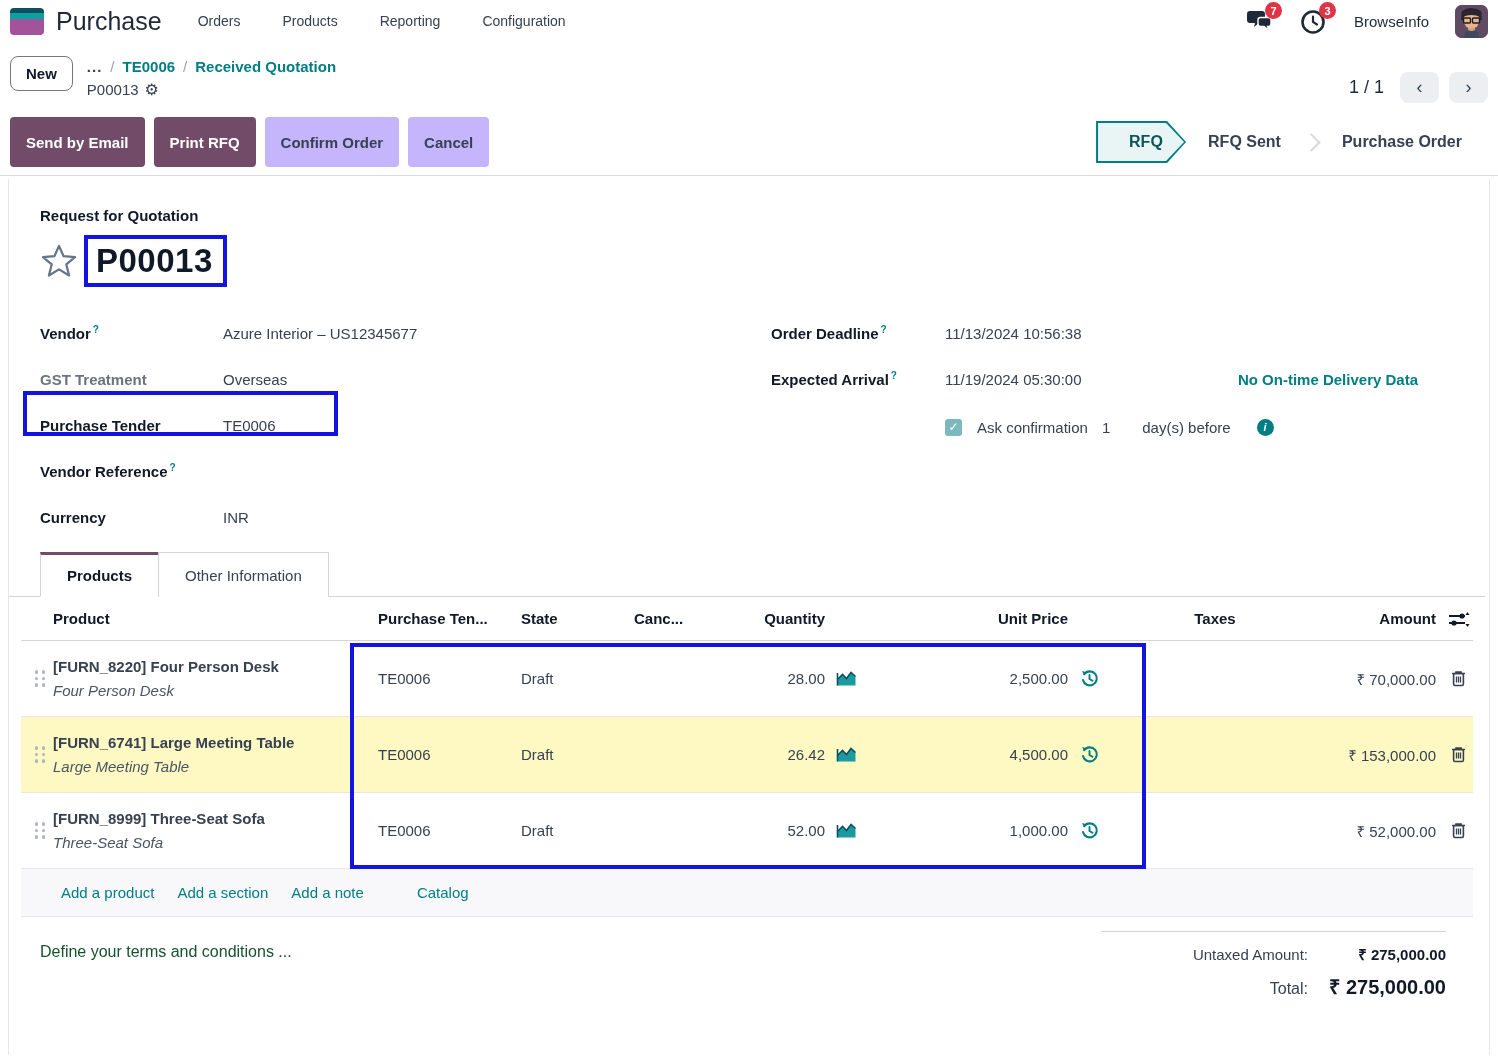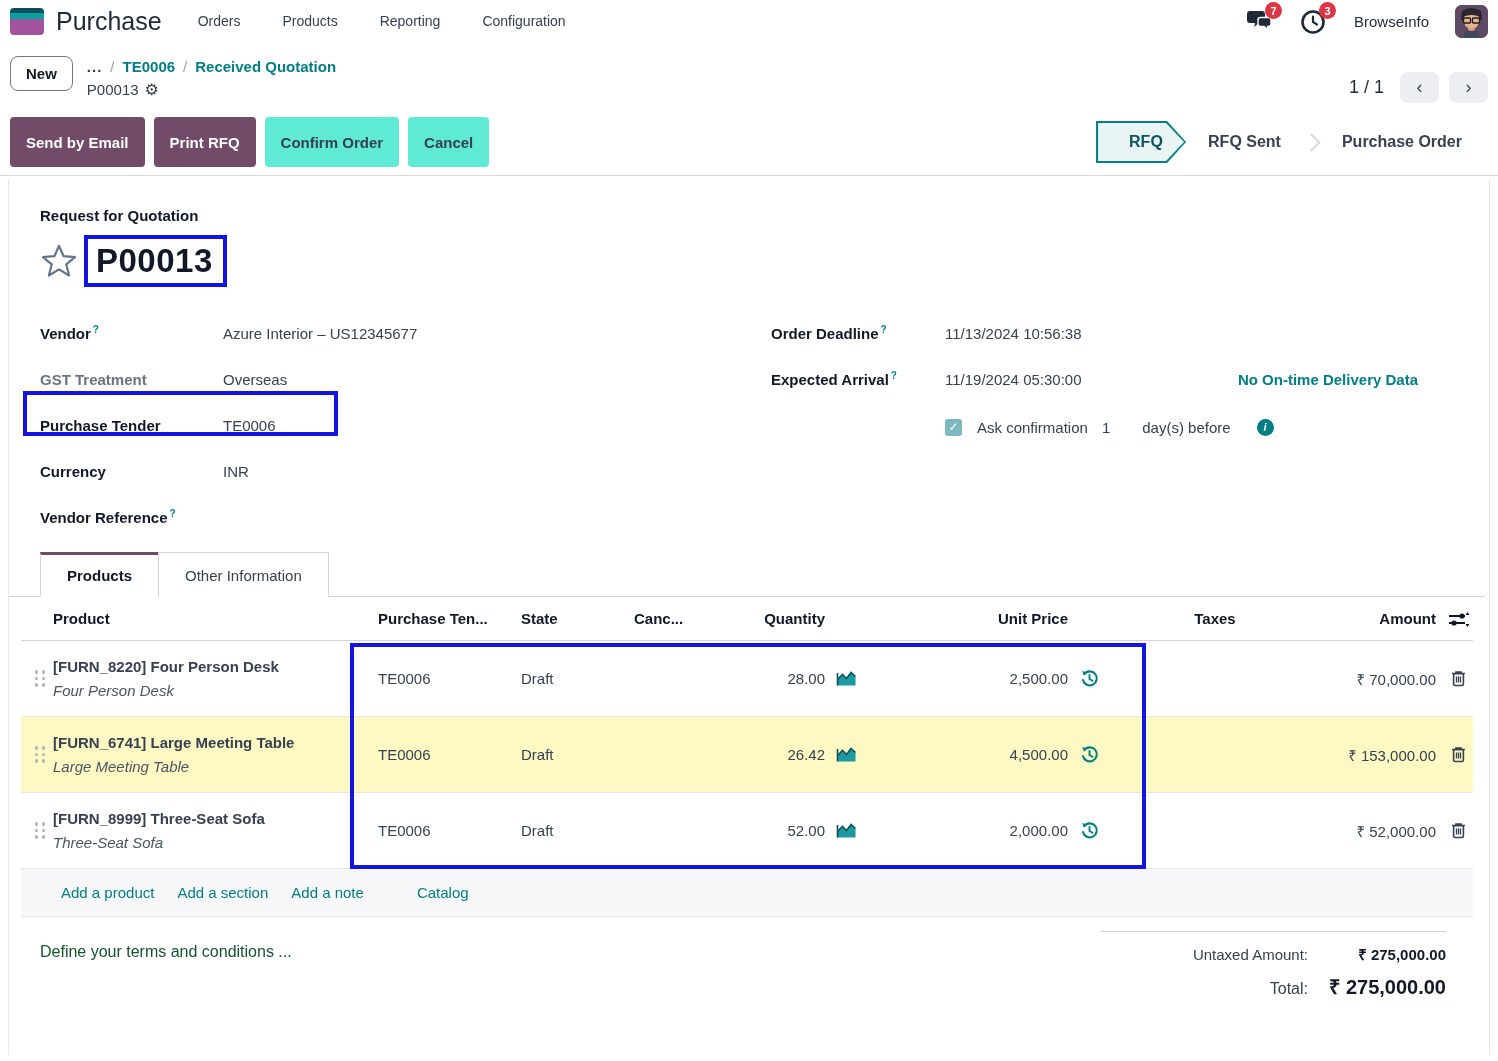--- a/index.html
+++ b/index.html
@@ -35,21 +35,21 @@
   .pager { margin-left:auto; display:flex; align-items:center; gap:10px; padding-top:16px; }
   .pager-count { font-size:18px; color:#1f2937; margin-right:6px; }
   .pager-btn { width:39px; height:31px; background:#eceef2; border:none; border-radius:8px;
                color:#374151; font-size:18px; cursor:pointer; font-family:inherit; }
 
   
   .toolbar { display:flex; align-items:center; padding:8px 10px; border-bottom:1px solid #d8dade; }
   .btn { height:50px; padding:0 16px; border:none; border-radius:4px; font-size:15px; font-weight:600;
          cursor:pointer; margin-right:9px; font-family:inherit; }
   .btn-primary { background:#714B67; color:#fff; }
-  .btn-secondary { background:#5eead4; color:#374151; }
+  .btn-secondary { background:#c4b5fd; color:#374151; }
   .statusbar { margin-left:auto; display:flex; align-items:center; height:42px; margin-right:4px; }
   .step { position:relative; height:42px; display:flex; align-items:center; }
   .step-active-outer { position:relative; width:90px; height:42px; background:#017e84;
       clip-path:polygon(0 0, calc(100% - 19px) 0, 100% 50%, calc(100% - 19px) 100%, 0 100%); }
   .step-active-inner { position:absolute; inset:2px; background:#e9f4f4; display:flex; align-items:center;
       clip-path:polygon(0 0, calc(100% - 18px) 0, 100% 50%, calc(100% - 18px) 100%, 0 100%); }
   .step-active-inner span { font-size:16px; font-weight:700; color:#0c555b; padding-left:31px; }
   .step-label { font-size:16px; font-weight:600; color:#374151; padding:0 22px; cursor:pointer; }
   .chev-sep { width:13px; height:13px; border-top:2px solid #d8dade; border-right:2px solid #d8dade;
               transform:rotate(45deg); margin:0 2px; }
@@ -235,26 +235,26 @@
         <div class="frow">
           <div class="flabel flabel-muted">GST Treatment</div>
           <div class="fvalue">Overseas</div>
         </div>
         <div class="frow">
           <div class="flabel">Purchase Tender</div>
           <div class="fvalue">TE0006</div>
           <div class="ann ann-tender"></div>
         </div>
         <div class="frow">
+          <div class="flabel"><span>Vendor Reference</span><span class="sup">?</span></div>
+          <div class="fvalue"></div>
+        </div>
+        <div class="frow">
           <div class="flabel">Currency</div>
           <div class="fvalue">INR</div>
-        </div>
-        <div class="frow">
-          <div class="flabel"><span>Vendor Reference</span><span class="sup">?</span></div>
-          <div class="fvalue"></div>
         </div>
       </div>
 
       <div class="fcol-right">
         <div class="frow frow-right">
           <div class="flabel"><span>Order Deadline</span><span class="sup">?</span></div>
           <div class="fvalue">11/13/2024 10:56:38</div>
         </div>
         <div class="frow frow-right">
           <div class="flabel"><span>Expected Arrival</span><span class="sup">?</span></div>
@@ -413,21 +413,21 @@
         <div>Draft</div>
         <div></div>
         <div class="cell-r">52.00</div>
         <div class="cicon">
           <svg width="21" height="17" viewBox="0 0 21 17">
               <path d="M1.5 15.5 v-6 l5-5 4 4 4.5-6 4.5 4 v9 z" fill="#1d9aa0"></path>
               <path d="M1.5 9.5 l5-5 4 4 4.5-6 4.5 4" fill="none" stroke="#0c4f5e" stroke-width="1.6"></path>
               <path d="M1.5 3 v12.5" stroke="#0c4f5e" stroke-width="1.6"></path>
             </svg>
         </div>
-        <div class="cell-r">2,000.00</div>
+        <div class="cell-r">1,000.00</div>
         <div class="cicon">
           <svg width="19" height="19" viewBox="0 0 19 19">
               <path d="M4.2 5.2 A7 7 0 1 1 3 11" fill="none" stroke="#017e84" stroke-width="2.1" stroke-linecap="round"></path>
               <path d="M2 2 l3.4 1 -1 3.4 z" fill="#017e84"></path>
               <path d="M9.5 6 v4 l3 1.8" fill="none" stroke="#017e84" stroke-width="1.9" stroke-linecap="round"></path>
             </svg>
         </div>
         <div></div>
         <div class="cell-r amt-pad">₹ 52,000.00</div>
         <div class="cicon">

